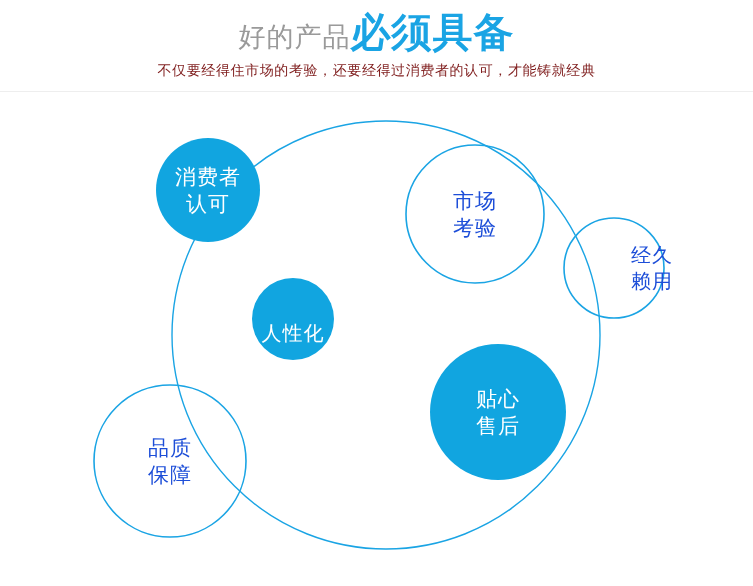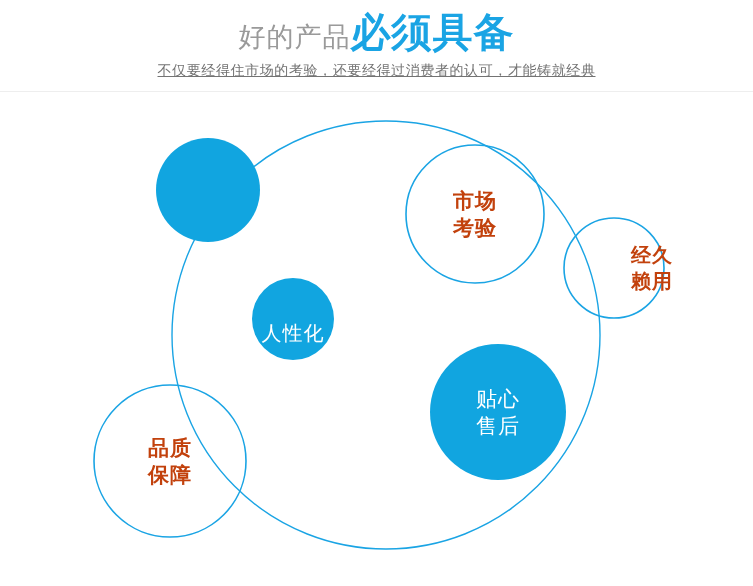--- a/index.html
+++ b/index.html
@@ -55,24 +55,23 @@
   }
 
   #subtitle {
     position: absolute;
     left: 0;
     top: 60px;
     width: 753px;
     text-align: center;
     white-space: nowrap;
     font-size: 14px;
-    color: #737373;
+    color: #7f1d1d;
     letter-spacing: 0.6px;
     line-height: 20px;
-    text-decoration: underline;
   }
 
   
   #stage {
     position: absolute;
     left: 0;
     top: 92px;
     width: 753px;
     height: 494px;
     background: #ffffff;
@@ -97,22 +96,22 @@
   }
 
   .node-label .ln { display: block; }
 
   .lbl-filled {
     color: #ffffff;
     font-weight: 400;
   }
 
   .lbl-outline {
-    color: #c2410c;
-    font-weight: bold;
+    color: #1d4ed8;
+    font-weight: normal;
   }
 
   .sz-lg  { font-size: 21px; line-height: 27px; letter-spacing: 1px; }
   .sz-md  { font-size: 20px; line-height: 26px; letter-spacing: 1px; }
 </style>
 </head>
 <body>
 
 <div id="page">
 
@@ -135,20 +134,24 @@
 
       <circle id="c-quality" cx="170" cy="369" r="76" fill="#ffffff" fill-opacity="0" stroke="#1aa4e4" stroke-width="1.6"></circle>
 
       <circle id="c-consumer" cx="208" cy="98" r="52" fill="#11a5e0" stroke="none"></circle>
 
       <circle id="c-human" cx="293" cy="227" r="41" fill="#11a5e0" stroke="none"></circle>
 
       <circle id="c-aftersales" cx="498" cy="320" r="68" fill="#11a5e0" stroke="none"></circle>
     </svg>
 
+    <div class="node-label lbl-filled sz-lg" style="left:208px; top:98px;">
+      <span class="ln">消费者</span>
+      <span class="ln">认可</span>
+    </div>
 
     <div class="node-label lbl-outline sz-lg" style="left: 475px; top: 122px;">
       <span class="ln">市场</span>
       <span class="ln">考验</span>
     </div>
 
     <div class="node-label lbl-outline sz-md" style="left: 614px; top: 176px; margin-left: 38px;">
       <span class="ln">经久</span>
       <span class="ln">赖用</span>
     </div>

